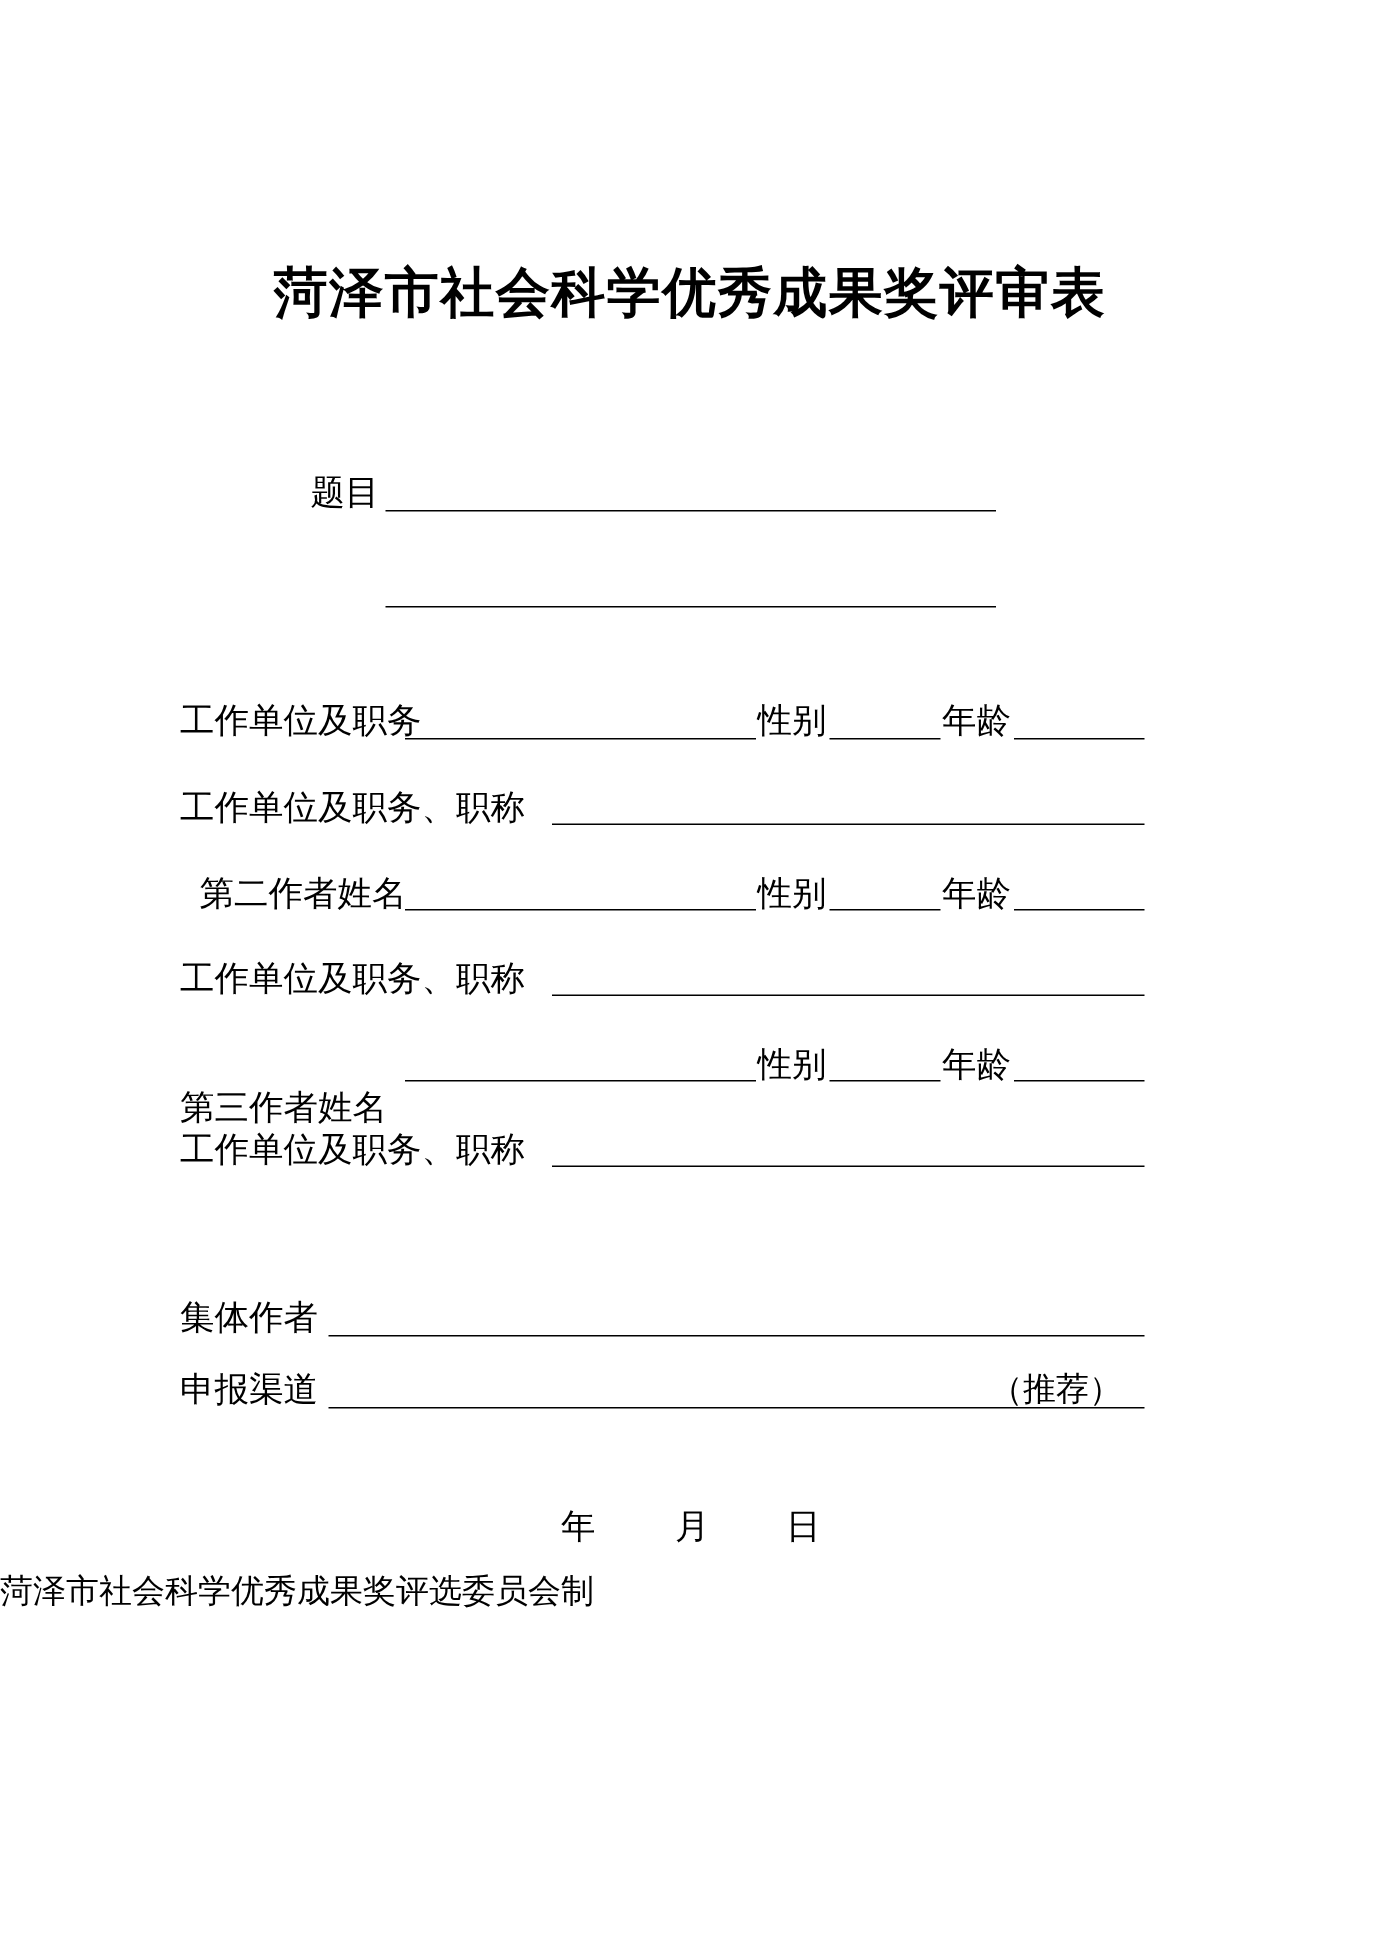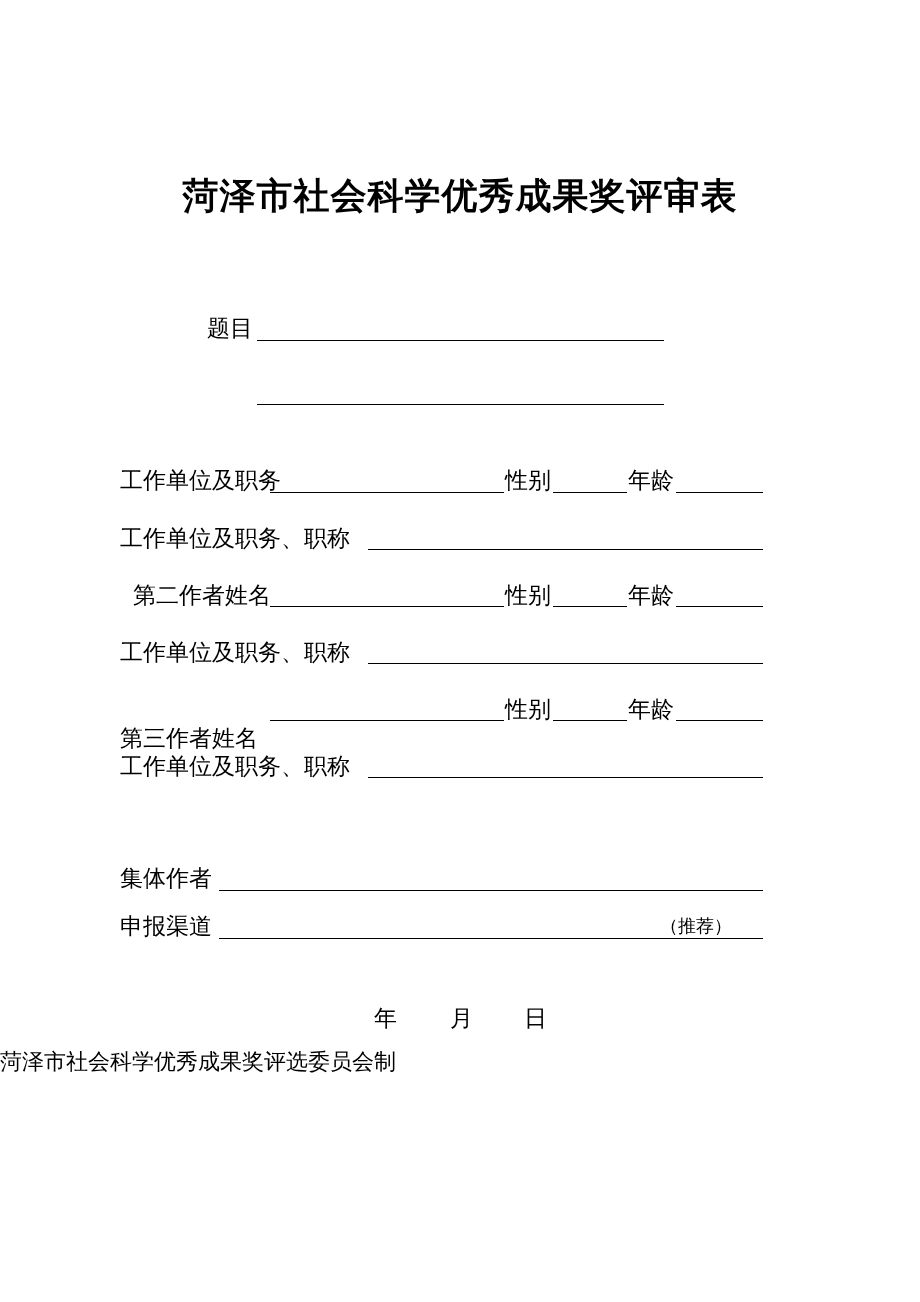--- a/index.html
+++ b/index.html
@@ -49,19 +49,19 @@
 <div class="abs lbl" style="left:628px; top:695px;">年龄</div>
 <div class="abs line" style="left:676px; top:720px; width:87px;"></div>
 <div class="abs lbl" style="left:120px; top:752px;">工作单位及职务、职称</div>
 <div class="abs line" style="left:368px; top:777px; width:395px;"></div>
 
 <div class="abs lbl" style="left:120px; top:864px;">集体作者</div>
 <div class="abs line" style="left:219px; top:890px; width:544px;"></div>
 
 <div class="abs lbl" style="left:120px; top:912px;">申报渠道</div>
 <div class="abs line" style="left:219px; top:938px; width:544px;"></div>
-<div class="abs lbl" style="left:660px; top:911px; font-size:18px;">（推荐）</div>
+<div class="abs lbl" style="left:660px; top:911px; font-size:22px;">（推荐）</div>
 
 <div class="abs date" style="left:374px; top:1003px;">年</div>
 <div class="abs date" style="left:450px; top:1003px;">月</div>
 <div class="abs date" style="left:524px; top:1003px;">日</div>
 
 <div class="abs footer">菏泽市社会科学优秀成果奖评选委员会制</div>
 
 </body></html>

